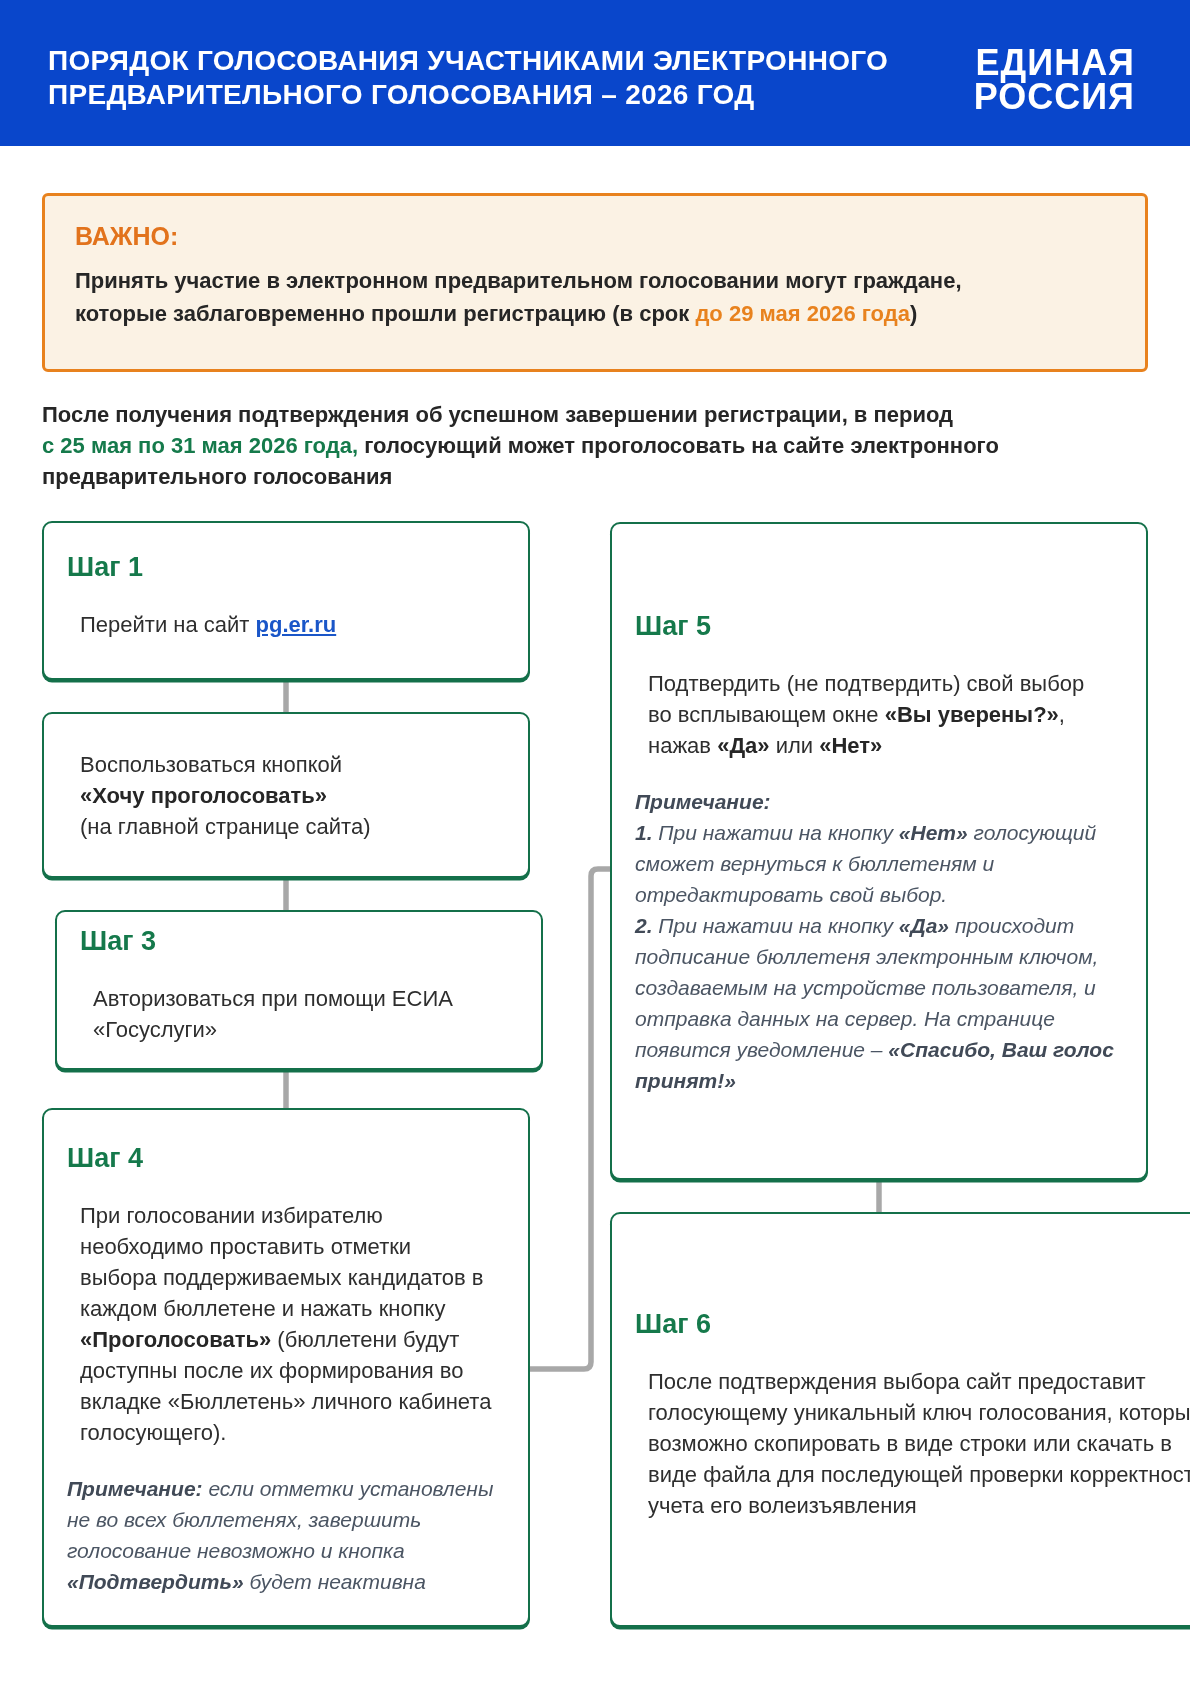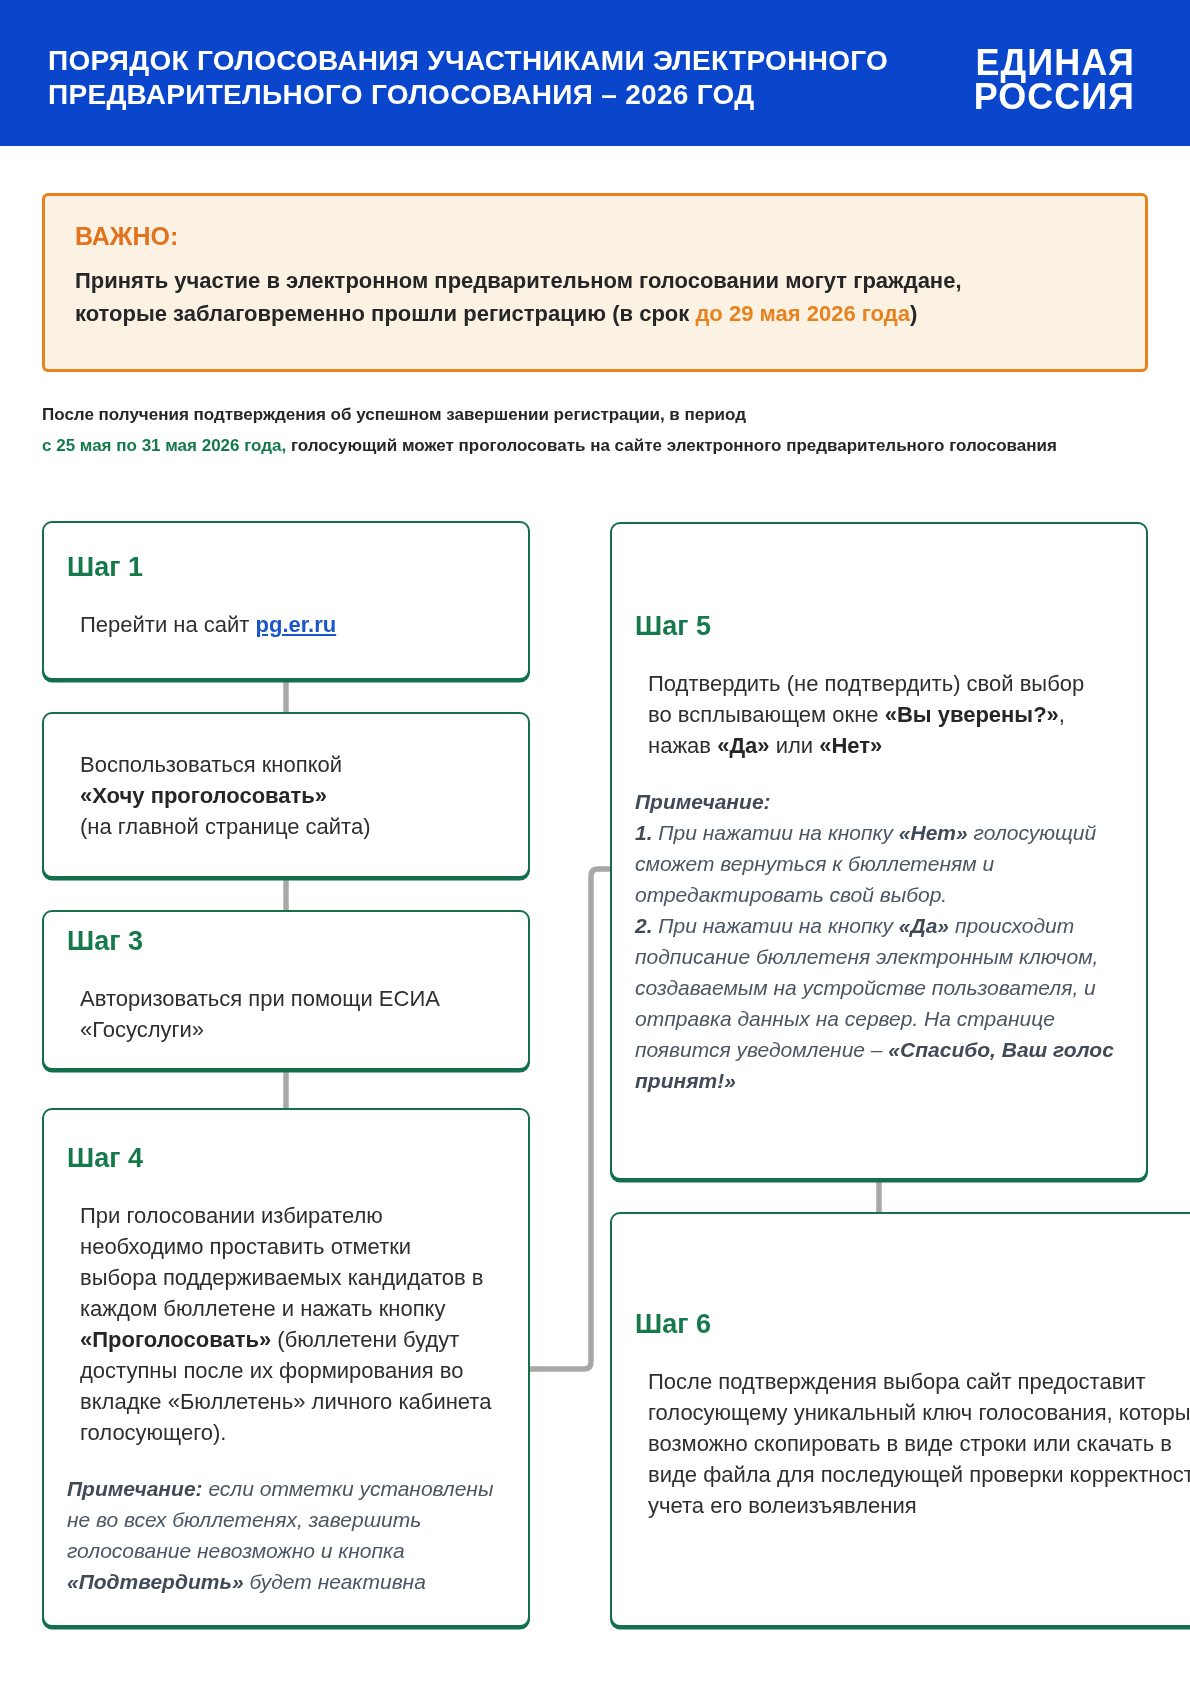--- a/index.html
+++ b/index.html
@@ -13,39 +13,39 @@
   .logo{position:absolute;right:55px;top:46px;color:#ffffff;font-size:36px;line-height:34px;font-weight:700;letter-spacing:1px;text-align:right;}
   
   .important{
     position:absolute;left:42px;top:193px;width:1106px;height:179px;box-sizing:border-box;
     background:#fbf2e4;border:3px solid #e8821e;border-radius:6px;padding:26px 30px;
   }
   .important-heading{margin:0 0 13px;font-size:25px;font-weight:700;color:#e2731c;}
   .important-text{margin:0;font-size:22px;line-height:33px;font-weight:700;color:#262626;}
   .orange{color:#e8821e;}
   
-  .intro{position:absolute;left:42px;top:399px;width:1106px;margin:0;font-size:17px;line-height:31px;font-weight:700;color:#262626;}
+  .intro{position:absolute;left:42px;top:399px;width:1106px;margin:0;font-size:22px;line-height:31px;font-weight:700;color:#262626;}
   .green-text{color:#157a4b;}
   
   .step{
     position:absolute;box-sizing:border-box;background:#ffffff;
     border:2px solid #14704a;border-radius:10px;box-shadow:0 2.5px 0 0 #14704a;
     padding:0 23px;display:flex;flex-direction:column;justify-content:center;
   }
   .step-heading{margin:4px 0 13px;font-size:27px;font-weight:700;color:#15794b;}
   .step-text{margin:13px;font-size:22px;line-height:31px;color:#2e2e2e;}
   .step-text b{color:#262626;}
   .link{color:#1a56c8;text-decoration:underline;font-weight:700;}
   .note{margin:12px 0 0;font-size:21px;line-height:31px;font-style:italic;color:#4b5563;}
   .note-item{margin:0;font-size:21px;line-height:31px;font-style:italic;color:#4b5563;}
   .note b{color:#414a57;}
   .note-item b{color:#414a57;}
   .s1{left:42px;top:521px;width:488px;height:159px;}
   .s2{left:42px;top:712px;width:488px;height:166px;}
-  .s3{left:42px;top:910px;width:488px;height:160px;}
+  .s3{left:55px;top:910px;width:488px;height:160px;}
   .s4{left:42px;top:1108px;width:488px;height:519px;}
   .s5{left:610px;top:522px;width:538px;height:658px;}
   .s6{left:610px;top:1212px;width:638px;height:415px;}
   
   .connectors{position:absolute;left:0;top:0;width:1190px;height:1684px;pointer-events:none;}
 </style>
 </head>
 <body>
 
 <div class="header">

